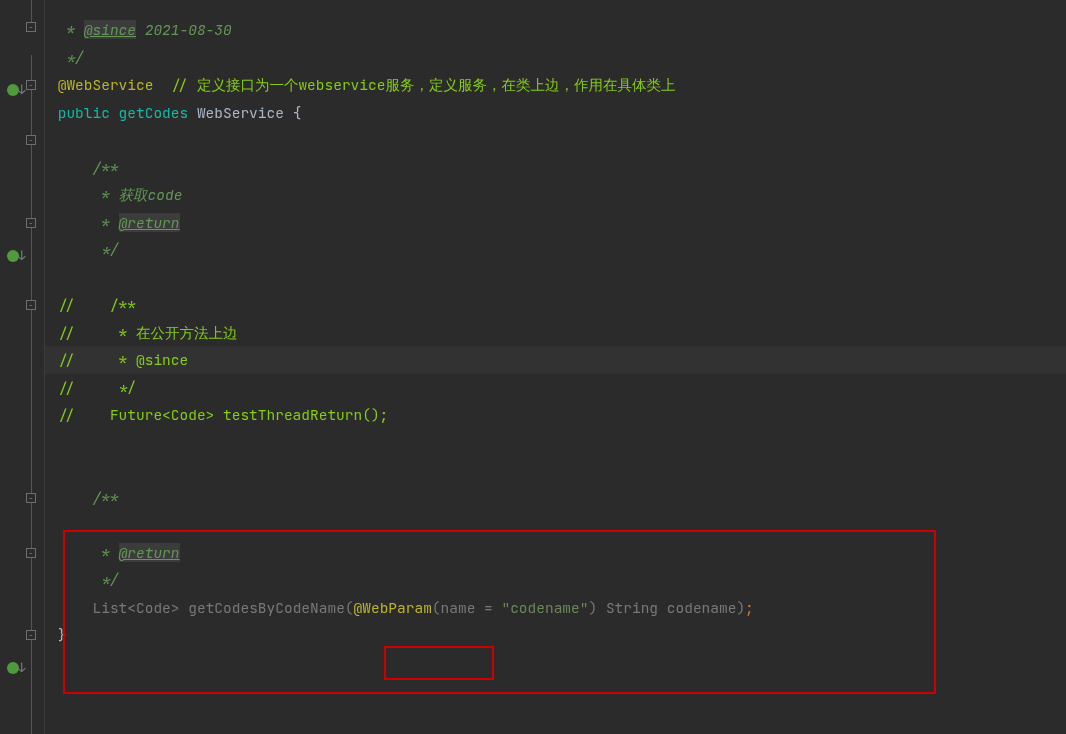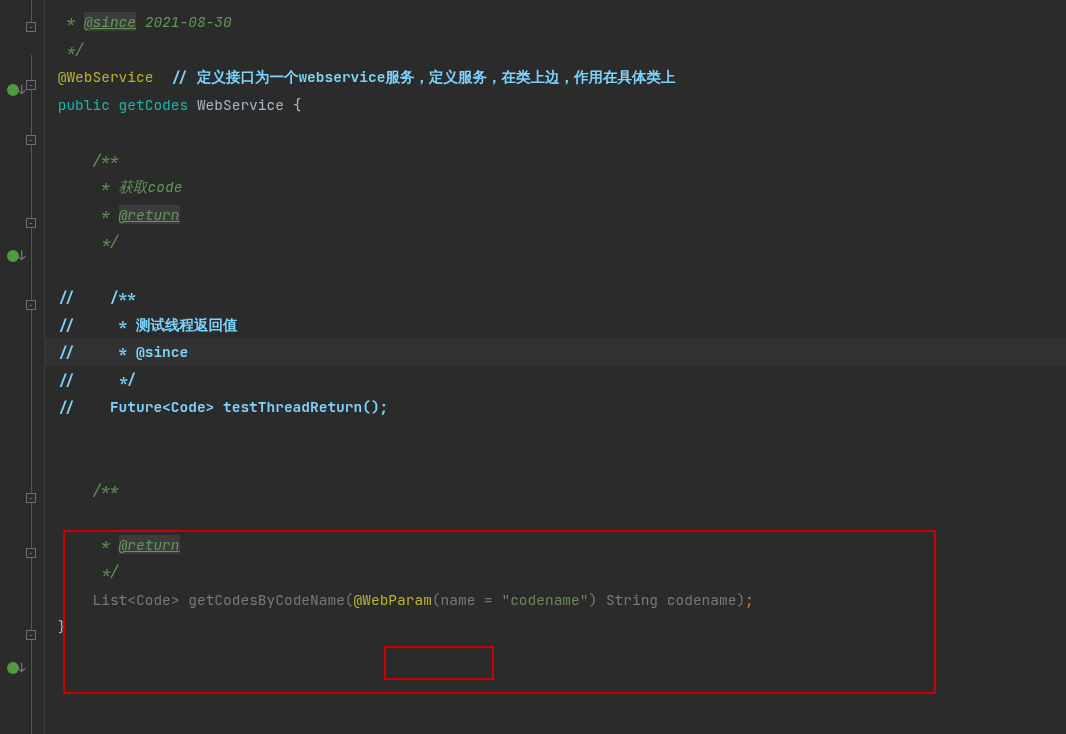--- a/index.html
+++ b/index.html
@@ -70,33 +70,33 @@
       display: flex;
       align-items: center;
       justify-content: center;
       font-size: 8px;
       color: #888;
       line-height: 1;
       cursor: pointer;
     }
     .code-area {
       flex: 1;
-      padding-top: 8px;
+      padding-top: 16px;
       position: relative;
     }
     .line {
       height: 27.5px;
       line-height: 27.5px;
       white-space: pre;
       padding-left: 4px;
     }
     .line.highlighted {
       background: #323232;
     }
-    .c-comment { color: #7dd3fc; font-weight: bold; }
+    .c-comment { color: #84cc16; }
     .c-doccomment { color: #629755; font-style: italic; }
     .c-doctag { color: #629755; font-style: italic; text-decoration: underline; background: #3c3c3c; }
     .c-annotation { color: #bbb529; }
     .c-keyword { color: #14b8a6; }
     .c-type { color: #a9b7c6; }
     .c-method { color: #ffc66d; }
     .c-string { color: #6a8759; }
     .c-paren { color: #a9b7c6; }
     .c-semi { color: #cc7832; }
     .c-gray-decl { color: #787878; }
@@ -157,21 +157,21 @@
     <div class="line"><span>  </span><span class="c-doccomment">*/</span></div>
     <div class="line"><span class="c-annotation"> @WebService</span><span class="c-comment">  // 定义接口为一个webservice服务，定义服务，在类上边，作用在具体类上</span></div>
     <div class="line"><span class="c-keyword"> public </span><span class="c-keyword">getCodes </span><span class="c-type">WebService </span><span class="c-paren">{</span></div>
     <div class="line"></div>
     <div class="line"><span>     </span><span class="c-doccomment">/**</span></div>
     <div class="line"><span>      </span><span class="c-doccomment">* 获取code</span></div>
     <div class="line"><span>      </span><span class="c-doccomment">* </span><span class="c-doctag">@return</span></div>
     <div class="line"><span>      </span><span class="c-doccomment">*/</span></div>
     <div class="line"></div>
     <div class="line"><span class="c-comment"> //    /**</span></div>
-    <div class="line"><span class="c-comment"> //     * 测试线程返回值</span></div>
+    <div class="line"><span class="c-comment"> //     * 在公开方法上边</span></div>
     <div class="line highlighted"><span class="c-comment"> //     * @since</span></div>
     <div class="line"><span class="c-comment"> //     */</span></div>
     <div class="line"><span class="c-comment"> //    Future&lt;Code&gt; testThreadReturn();</span></div>
     <div class="line"></div>
     <div class="line"></div>
     <div class="line"><span>     </span><span class="c-doccomment">/**</span></div>
     <div class="line"><span>      </span></div>
     <div class="line"><span>      </span><span class="c-doccomment">* </span><span class="c-doctag">@return</span></div>
     <div class="line"><span>      </span><span class="c-doccomment">*/</span></div>
     <div class="line"><span>     </span><span class="c-gray-decl">List</span><span class="c-gray-decl">&lt;</span><span class="c-gray-decl">Code</span><span class="c-gray-decl">&gt; </span><span class="c-gray-decl">getCodesByCodeName</span><span class="c-gray-decl">(</span><span class="c-annotation">@WebParam</span><span class="c-gray-decl">(</span><span class="c-gray-decl">name = </span><span class="c-string">"codename"</span><span class="c-gray-decl">) </span><span class="c-gray-decl">String </span><span class="c-gray-decl">codename</span><span class="c-gray-decl">)</span><span class="c-semi">;</span></div>

